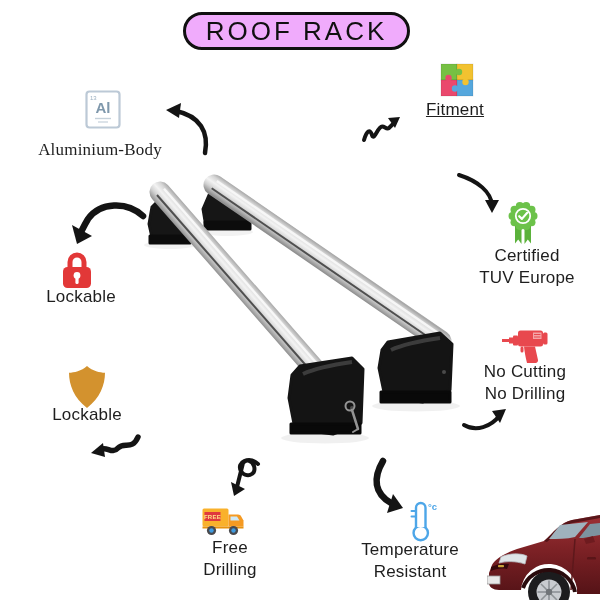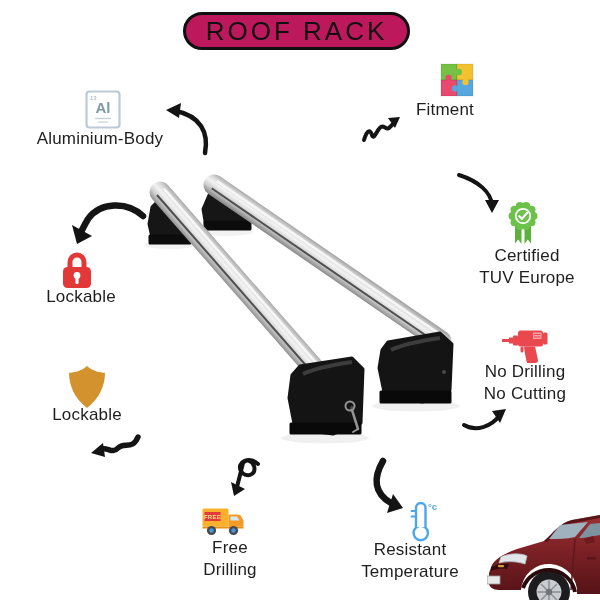--- a/index.html
+++ b/index.html
@@ -4,27 +4,27 @@
 <style>
   html,body{margin:0;padding:0;background:#fff;}
   .canvas{
     position:relative;width:600px;height:600px;background:#ffffff;overflow:hidden;
     font-family:"Liberation Sans", sans-serif;color:#1e1e1e;
   }
   
   .pill{
     position:absolute;left:183px;top:12px;width:227px;height:38px;
     border:3px solid #101010;border-radius:26px;box-sizing:border-box;
-    display:flex;align-items:center;justify-content:center;background:#be185d;
+    display:flex;align-items:center;justify-content:center;background:#f0abfc;
   }
   .pill span{font-size:26px;letter-spacing:3px;font-weight:500;color:#101010;white-space:nowrap;}
   
   .label{position:absolute;text-align:center;font-size:17px;line-height:22px;letter-spacing:.2px;color:#1e1e1e;}
-  .lab-alu{left:16px;top:128px;width:168px;}
-  .lab-fit{left:386px;top:99px;width:118px;}
+  .lab-alu{left:16px;top:139px;width:168px;font-family:Liberation Serif, serif;}
+  .lab-fit{left:396px;top:99px;width:118px;text-decoration:underline;}
   .lab-tuv{left:466px;top:245px;width:122px;}
   .lab-lock{left:26px;top:286px;width:110px;text-align:center;}
   .lab-drill{left:463px;top:361px;width:124px;}
   .lab-dur{left:30px;top:404px;width:114px;}
   .lab-ship{left:175px;top:537px;width:110px;}
   .lab-temp{left:348px;top:539px;width:124px;}
   
   .ic{position:absolute;}
   .ic-alu{left:85px;top:90px;}
   .ic-puz{left:440px;top:63px;}
@@ -196,22 +196,22 @@
       <rect x="16" y="6.5" width="25" height="16" rx="2.5"></rect>
       <rect x="41" y="8.5" width="4.5" height="12" rx="1.5"></rect>
       <path d="M22,22.5 L33,22.5 L36,36 a2.5,2.5 0 0 1 -2.5,3 L25,39 C23.5,33 22.5,28 22,22.5 Z"></path>
       <rect x="18.5" y="22.5" width="3" height="6" rx="1.5"></rect>
     </g>
     <rect x="31" y="8.5" width="8.5" height="6.5" fill="#ffffff" opacity="0.5"></rect>
     <line x1="32" y1="10.5" x2="38.5" y2="10.5" stroke="#e8484e" stroke-width="1"></line>
     <line x1="32" y1="13" x2="38.5" y2="13" stroke="#e8484e" stroke-width="1"></line>
   </svg>
   <div class="label lab-drill">
+    <div>No Cutting</div>
     <div>No Drilling</div>
-    <div>No Cutting</div>
   </div>
 
   <svg class="ic ic-shield" width="42" height="46" viewBox="0 0 42 46">
     <path d="M21,2 C26.5,7 34,8.6 39,8.8 C39,21 34,34 21,44 C8,34 3,21 3,8.8 C8,8.6 15.5,7 21,2 Z" fill="#d3922e"></path>
   </svg>
   <div class="label lab-dur">Lockable</div>
 
   <svg class="ic ic-truck" width="46" height="32" viewBox="0 0 46 32">
     <rect x="0.5" y="3.5" width="26" height="18" rx="1.5" fill="#f9b12c"></rect>
     <rect x="2.5" y="7" width="16" height="9" fill="#e0393e"></rect>
@@ -230,22 +230,22 @@
   </div>
 
   <svg class="ic ic-thermo" width="36" height="44" viewBox="0 0 36 44">
     <text x="28.5" y="11.5" font-size="9.5" font-weight="bold" fill="#4da6e8" text-anchor="middle">°c</text>
     <circle cx="16.75" cy="35" r="7.2" fill="#fff" stroke="#4da6e8" stroke-width="2.4"></circle>
     <path d="M12,29 L12,9.75 A4.75,4.75 0 0 1 21.5,9.75 L21.5,29" fill="#fff" stroke="#4da6e8" stroke-width="2.4"></path>
     <line x1="7.5" y1="13" x2="12" y2="13" stroke="#4da6e8" stroke-width="2" stroke-linecap="round"></line>
     <line x1="7.5" y1="18.5" x2="12" y2="18.5" stroke="#4da6e8" stroke-width="2" stroke-linecap="round"></line>
   </svg>
   <div class="label lab-temp">
+    <div>Temperature</div>
     <div>Resistant</div>
-    <div>Temperature</div>
   </div>
 
   <svg class="car" width="113" height="89" viewBox="0 0 113 89">
     <defs>
       <linearGradient id="carG" x1="0" y1="0" x2="0" y2="1">
         <stop offset="0" stop-color="#9d3034"></stop>
           <stop offset="0.45" stop-color="#7c2125"></stop>
           <stop offset="1" stop-color="#551317"></stop>
       </linearGradient>
     </defs>

